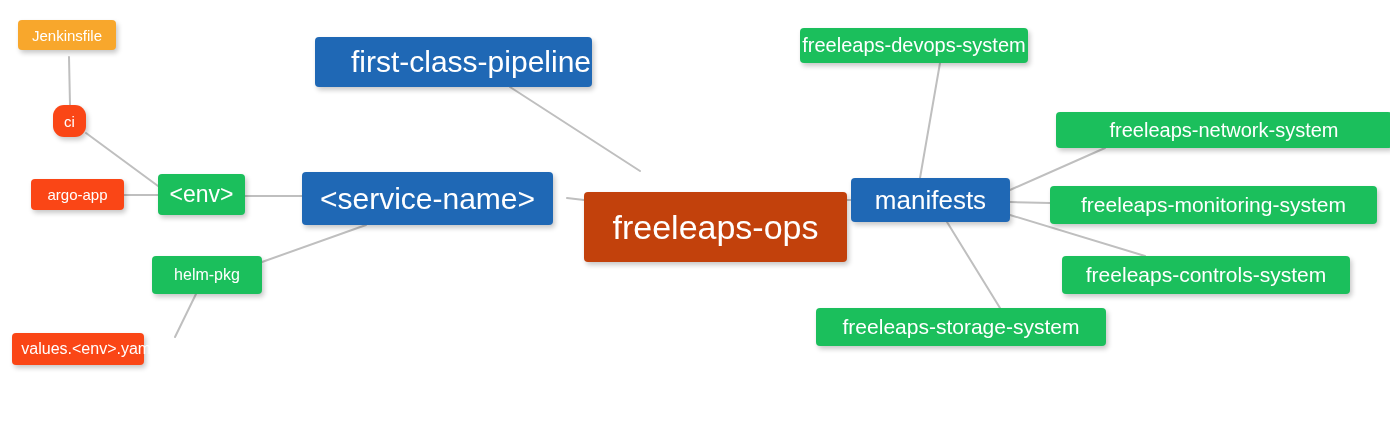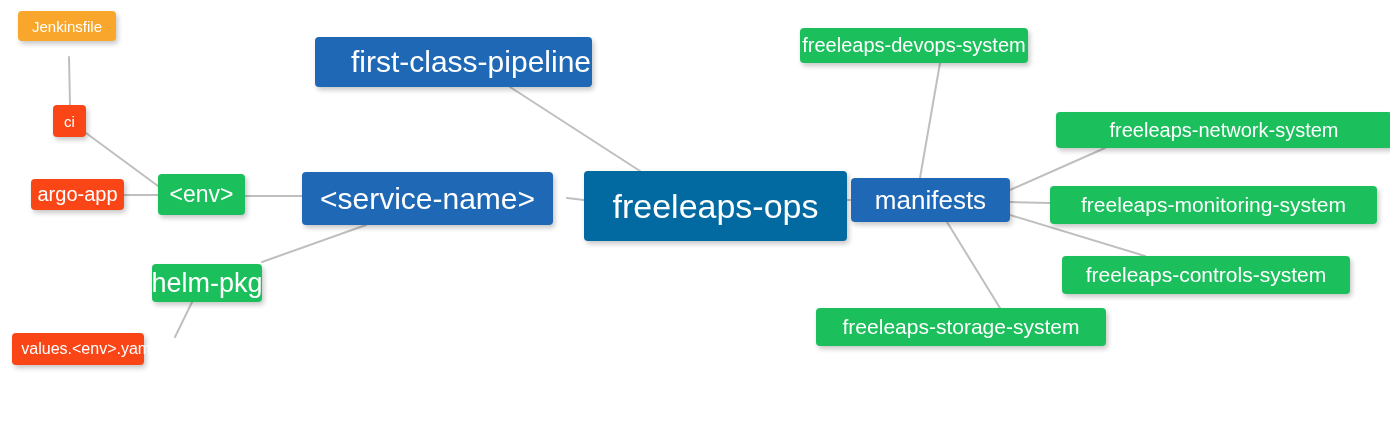--- a/index.html
+++ b/index.html
@@ -4,21 +4,21 @@
 <style>
   html,body{margin:0;padding:0;background:#ffffff;}
   body{width:1390px;height:421px;overflow:hidden;
        font-family:"Liberation Sans",sans-serif;-webkit-font-smoothing:antialiased;}
   #canvas{position:relative;width:1390px;height:421px;background:#fff;}
   #edges{position:absolute;left:0;top:0;width:1390px;height:421px;}
   .node{position:absolute;display:flex;align-items:center;justify-content:center;
         color:#ffffff;border-radius:4px;white-space:nowrap;
         box-shadow:2px 3px 5px rgba(0,0,0,0.22);
         box-sizing:border-box;letter-spacing:0px;}
-  .n-root{background:#0369a1;font-size:34px;}
+  .n-root{background:#c2410c;font-size:34px;margin-top:21px;}
   .n-blue{background:#1f68b5;}
   .n-green{background:#1bbf5c;}
   .n-red{background:#fa4616;}
   .n-orange{background:#f8a72c;}
 </style>
 </head>
 <body>
 
 <div id="canvas">
   <svg id="edges" viewBox="0 0 1390 421" xmlns="http://www.w3.org/2000/svg">
@@ -31,25 +31,25 @@
       <line x1="510" y1="87" x2="640" y2="171" stroke="#bfbfbf" stroke-width="2" stroke-linecap="round"></line>
       <line x1="567" y1="198" x2="584" y2="200" stroke="#bfbfbf" stroke-width="2" stroke-linecap="round"></line>
       <line x1="847" y1="200" x2="851" y2="200" stroke="#bfbfbf" stroke-width="2" stroke-linecap="round"></line>
       <line x1="920" y1="178" x2="940" y2="63" stroke="#bfbfbf" stroke-width="2" stroke-linecap="round"></line>
       <line x1="1010" y1="190" x2="1105" y2="148" stroke="#bfbfbf" stroke-width="2" stroke-linecap="round"></line>
       <line x1="1010" y1="202" x2="1050" y2="203" stroke="#bfbfbf" stroke-width="2" stroke-linecap="round"></line>
       <line x1="1010" y1="215" x2="1145" y2="256" stroke="#bfbfbf" stroke-width="2" stroke-linecap="round"></line>
       <line x1="947" y1="222" x2="1000" y2="308" stroke="#bfbfbf" stroke-width="2" stroke-linecap="round"></line>
     </svg>
   <div id="nodes">
-      <div class="node n-orange" style="left: 18px; top: 11px; width: 98px; height: 30px; font-size: 15px; text-align: right;">Jenkinsfile</div>
-      <div class="node n-red" style="left: 53px; top: 105px; width: 33px; height: 32px; font-size: 15px;">ci</div>
-      <div class="node n-red" style="left: 31px; top: 179px; width: 93px; height: 31px; font-size: 20px;">argo-app</div>
+      <div class="node n-orange" style="left: 18px; top: 20px; width: 98px; height: 30px; font-size: 15px; text-align: right;">Jenkinsfile</div>
+      <div class="node n-red" style="left: 53px; top: 105px; width: 33px; height: 32px; font-size: 15px; border-radius: 11px;">ci</div>
+      <div class="node n-red" style="left: 31px; top: 179px; width: 93px; height: 31px; font-size: 15px;">argo-app</div>
       <div class="node n-green" style="left: 158px; top: 174px; width: 87px; height: 41px; font-size: 23px;">&lt;env&gt;</div>
-      <div class="node n-green" style="left: 152px; top: 256px; width: 110px; height: 38px; font-size: 27px; margin-top: 8px;">helm-pkg</div>
+      <div class="node n-green" style="left: 152px; top: 256px; width: 110px; height: 38px; font-size: 16px;">helm-pkg</div>
       <div class="node n-red" style="left: 12px; top: 333px; width: 132px; height: 32px; font-size: 16px; padding-left: 20px;">values.&lt;env&gt;.yaml</div>
       <div class="node n-blue" style="left: 315px; top: 37px; width: 277px; height: 50px; font-size: 30px; padding-left: 35px;">first-class-pipeline</div>
       <div class="node n-blue" style="left: 302px; top: 172px; width: 251px; height: 53px; font-size: 30px;">&lt;service-name&gt;</div>
       <div class="node n-root" style="left: 584px; top: 171px; width: 263px; height: 70px; font-size: 34px;">freeleaps-ops</div>
       <div class="node n-blue" style="left: 851px; top: 178px; width: 159px; height: 44px; font-size: 26px;">manifests</div>
       <div class="node n-green" style="left: 800px; top: 28px; width: 228px; height: 35px; font-size: 20px;">freeleaps-devops-system</div>
       <div class="node n-green" style="left: 1056px; top: 112px; width: 336px; height: 36px; font-size: 20px;">freeleaps-network-system</div>
       <div class="node n-green" style="left: 1050px; top: 186px; width: 327px; height: 38px; font-size: 21px;">freeleaps-monitoring-system</div>
       <div class="node n-green" style="left: 1062px; top: 256px; width: 288px; height: 38px; font-size: 21px;">freeleaps-controls-system</div>
       <div class="node n-green" style="left: 816px; top: 308px; width: 290px; height: 38px; font-size: 21px;">freeleaps-storage-system</div>

